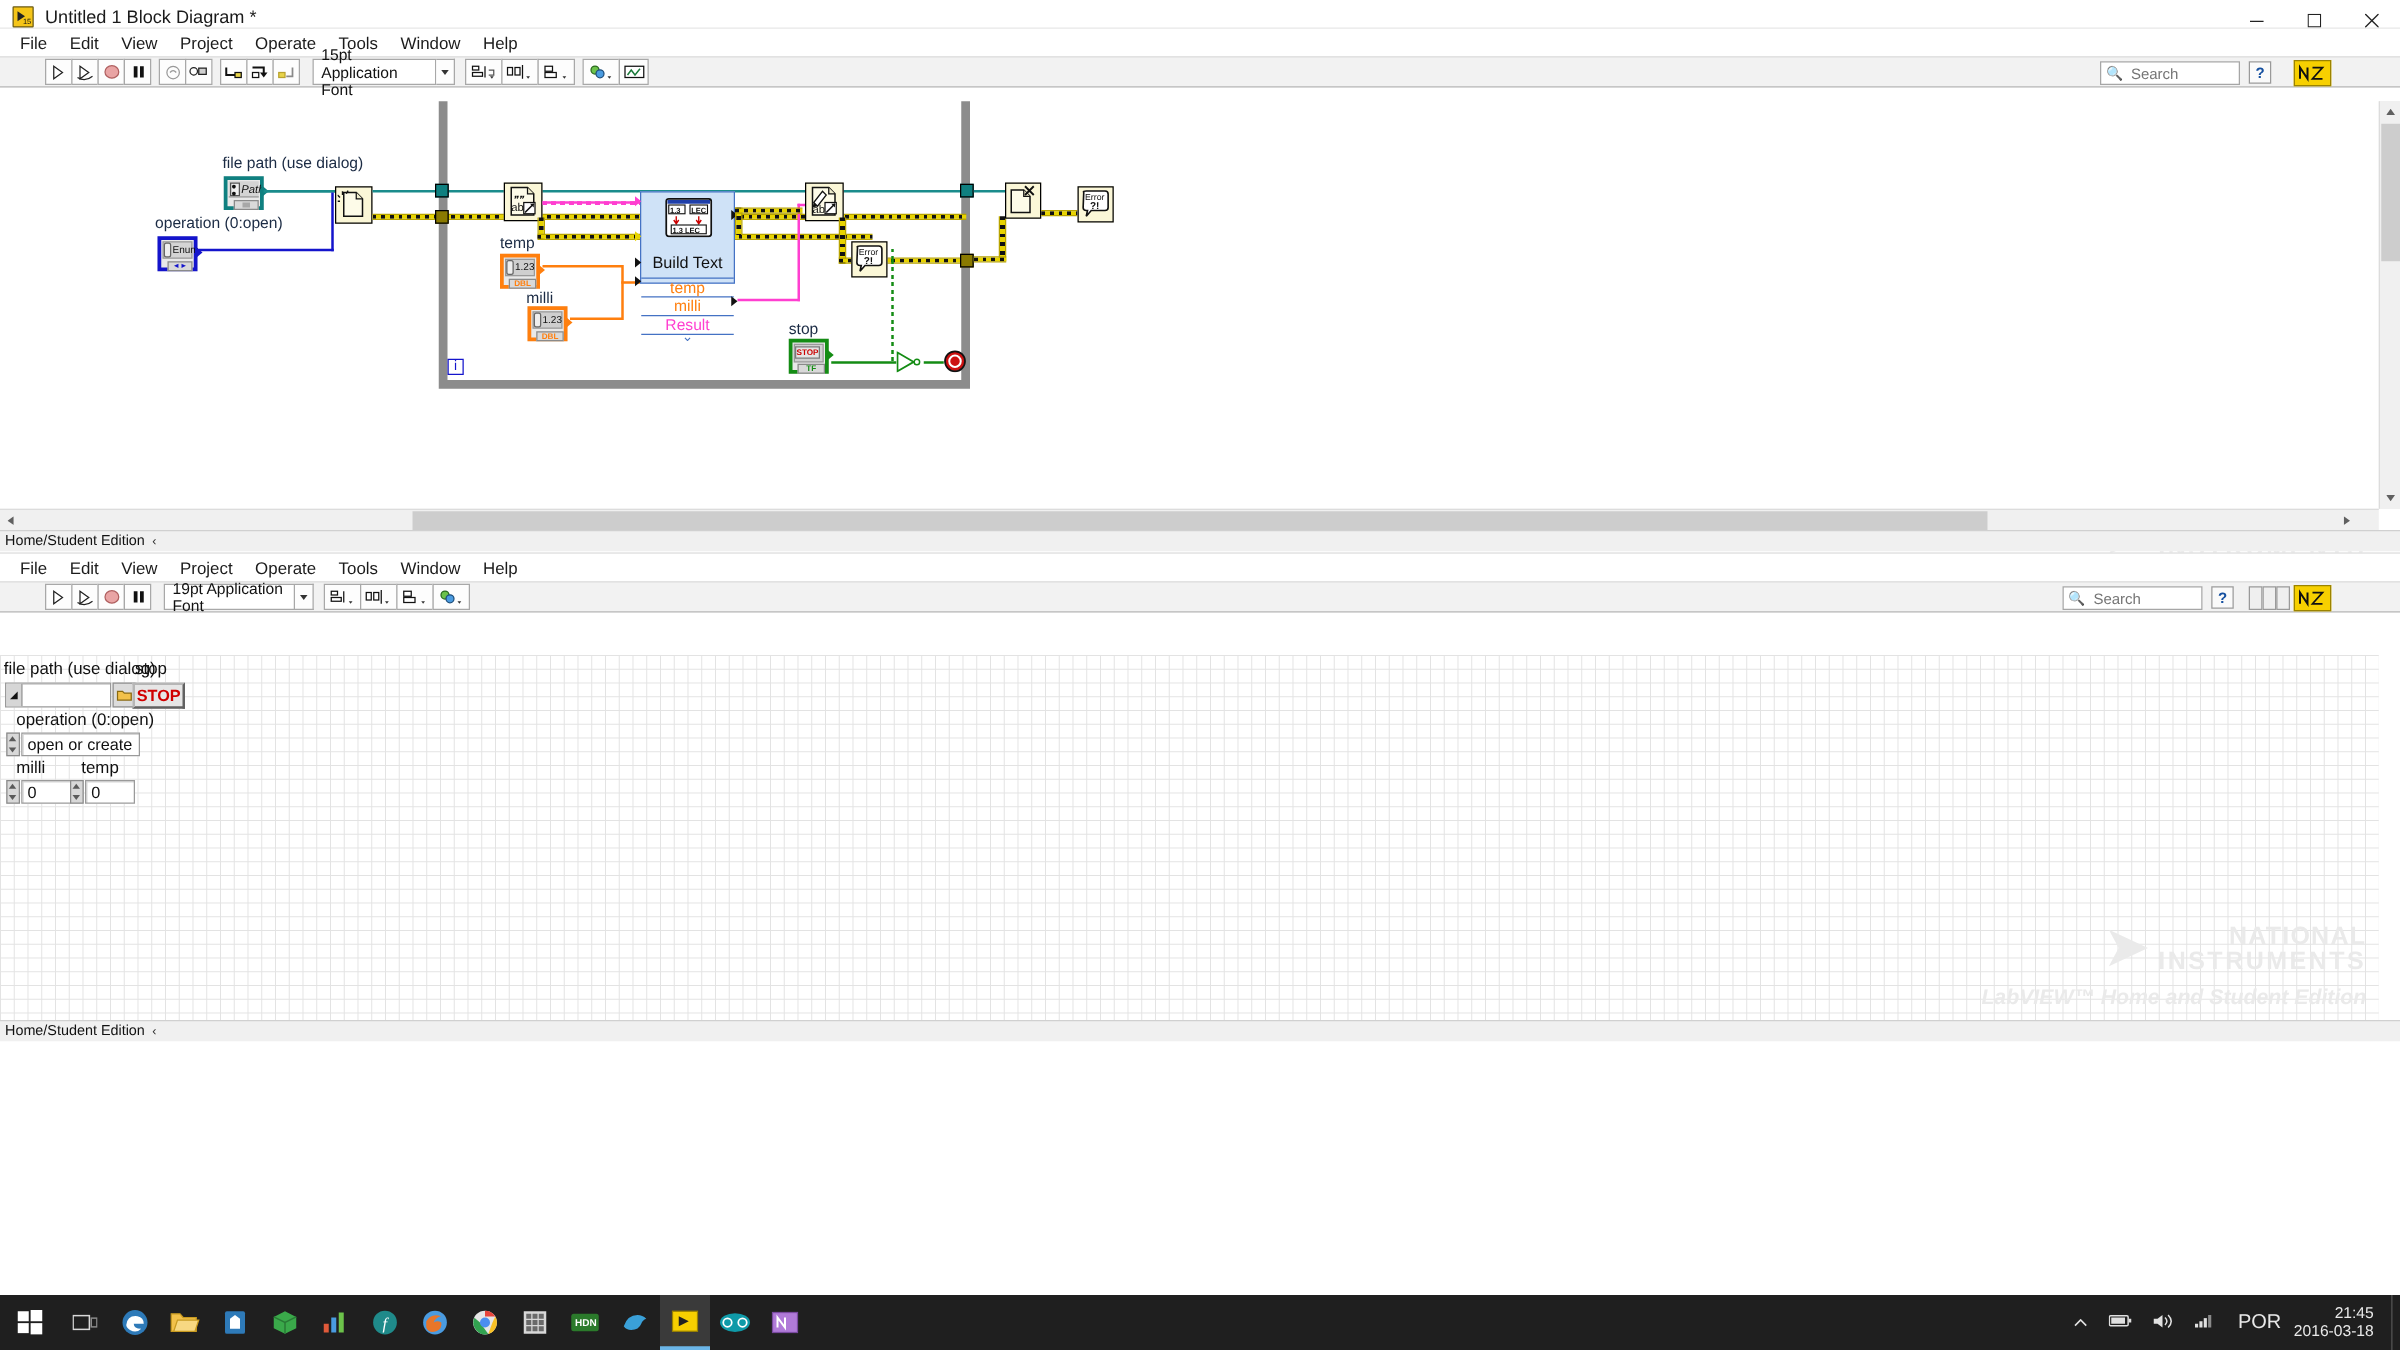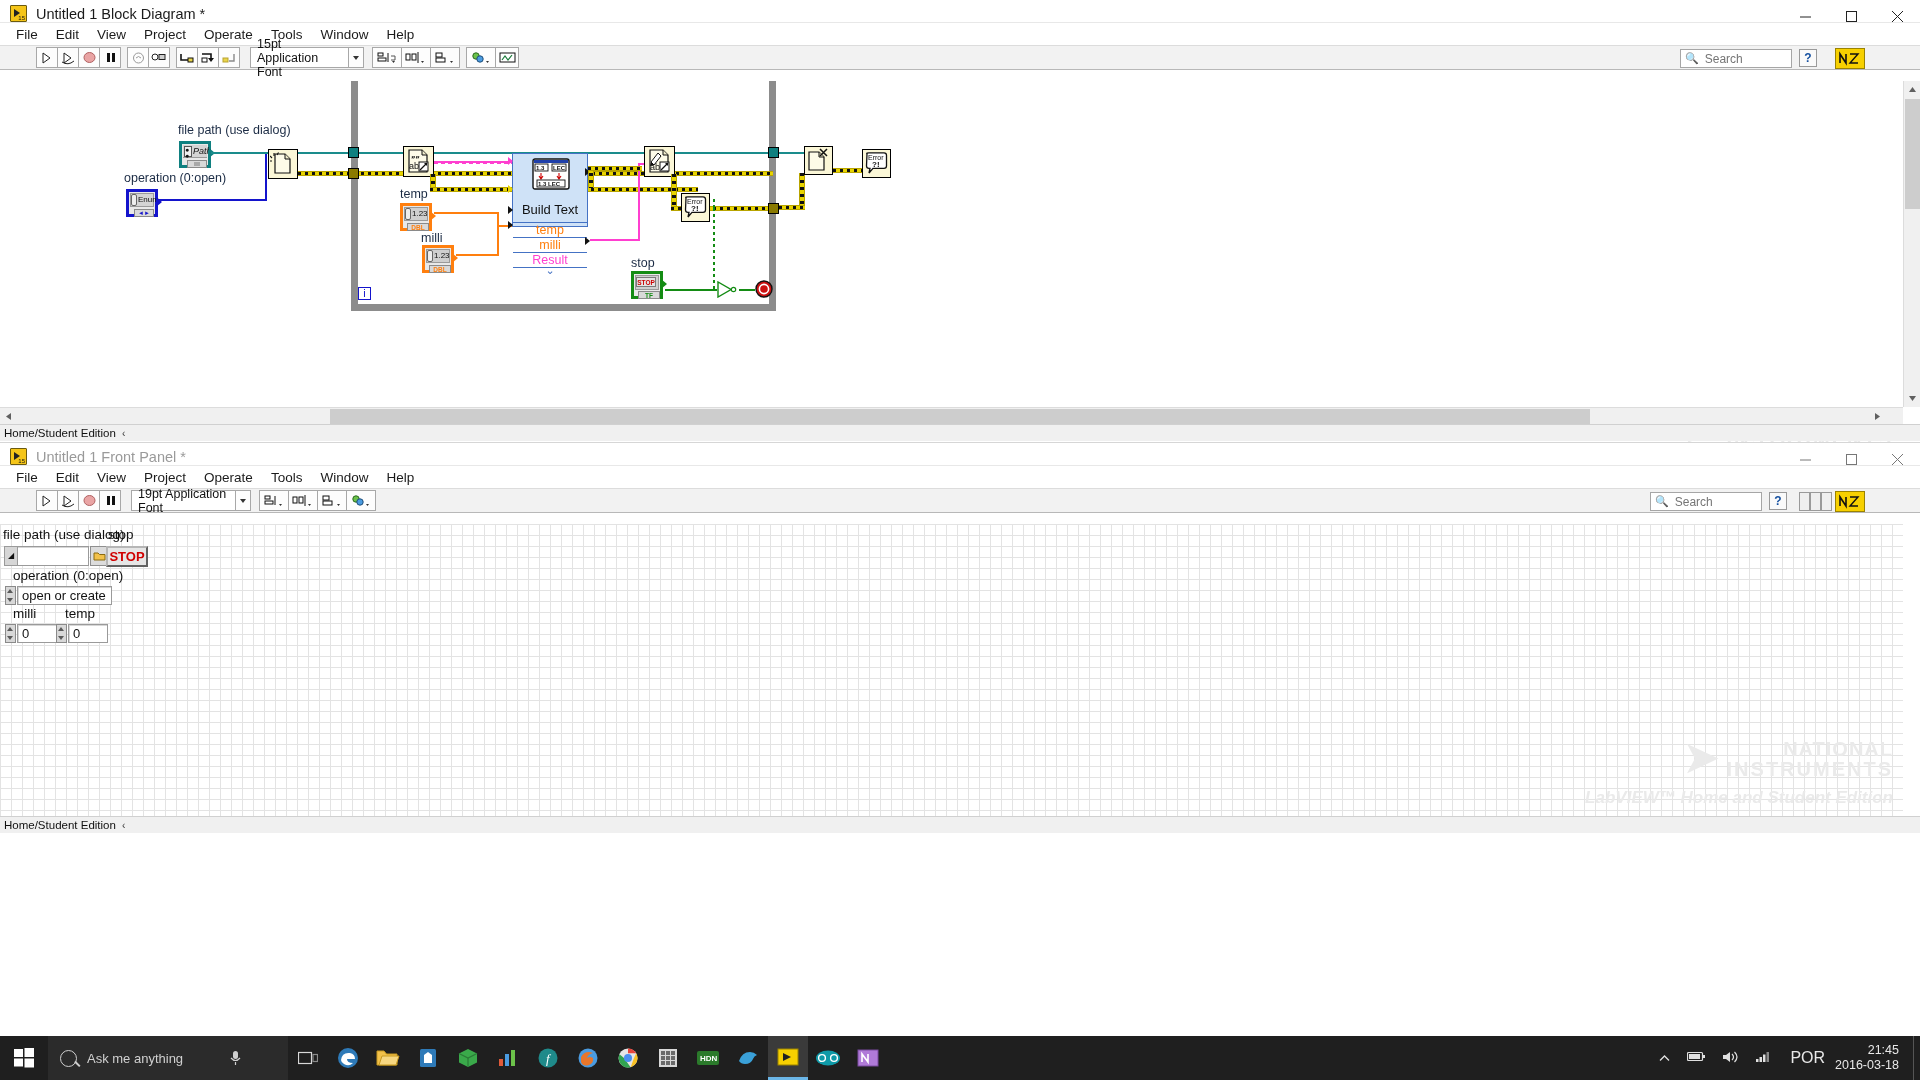--- a/index.html
+++ b/index.html
@@ -521,44 +521,20 @@
     </div>
 
     <div class="statusbar" style="top:424px;width:1920px;">
       <span class="lbl">Home/Student Edition</span>
       <span class="arr">‹</span>
     </div>
   </div>
 
   <div class="win" style="left:0;top:442px;width:1920px;height:410px;border-top:1px solid #d6d6d6;">
 
-    <div class="titlebar inactive">
-      <div class="tb-icon">
-          <span class="n">15</span>
-        </div>
-      <div class="tb-title dim">Untitled 1 Front Panel *</div>
-      <div class="wincontrols">
-        <div class="wc">
-          <svg width="11" height="11">
-              <line x1="0" y1="6" x2="11" y2="6" stroke="#777" stroke-width="1"></line>
-            </svg>
-        </div>
-        <div class="wc">
-          <svg width="11" height="11">
-              <rect x="0.5" y="0.5" width="10" height="10" fill="none" stroke="#777" stroke-width="1"></rect>
-            </svg>
-        </div>
-        <div class="wc close">
-          <svg width="11" height="11">
-              <line x1="0" y1="0" x2="11" y2="11" stroke="#777" stroke-width="1"></line>
-              <line x1="11" y1="0" x2="0" y2="11" stroke="#777" stroke-width="1"></line>
-            </svg>
-        </div>
-      </div>
-    </div>
 
     <div class="menubar">
       <div class="mi">File</div>
       <div class="mi">Edit</div>
       <div class="mi">View</div>
       <div class="mi">Project</div>
       <div class="mi">Operate</div>
       <div class="mi">Tools</div>
       <div class="mi">Window</div>
       <div class="mi">Help</div>
@@ -700,29 +676,20 @@
   </div>
 
   <div class="taskbar">
     <div class="tbstart">
       <svg width="20" height="20" viewBox="0 0 20 20">
           <rect x="0" y="1" width="9" height="8" fill="#fff"></rect>
           <rect x="10.5" y="0" width="9.5" height="9" fill="#fff"></rect>
           <rect x="0" y="10.5" width="9" height="8" fill="#fff"></rect>
           <rect x="10.5" y="10.5" width="9.5" height="9" fill="#fff"></rect>
         </svg>
-    </div>
-    <div class="tbsearch">
-      <div class="circ"></div>
-      <span>Ask me anything</span>
-      <svg width="13" height="17" viewBox="0 0 13 17" style="margin-left:46px;">
-        <rect x="4" y="1" width="5" height="8" rx="2.5" fill="#cfcfcf"></rect>
-        <path d="M2 8 q4.5 5 9 0" fill="none" stroke="#cfcfcf" stroke-width="1.2"></path>
-        <line x1="6.5" y1="12" x2="6.5" y2="15" stroke="#cfcfcf" stroke-width="1.2"></line>
-      </svg>
     </div>
     <div class="tbicon">
       <svg width="20" height="16" viewBox="0 0 20 16">
           <rect x="0.5" y="2.5" width="13" height="11" fill="none" stroke="#d8d8d8" stroke-width="1.2"></rect>
           <rect x="15" y="4.5" width="4.5" height="7" fill="none" stroke="#8a8a8a" stroke-width="1.2"></rect>
         </svg>
     </div>
     <div class="tbicon">
       <svg width="24" height="24" viewBox="0 0 24 24">
           <circle cx="12" cy="12" r="10" fill="#2e7ab8"></circle>

